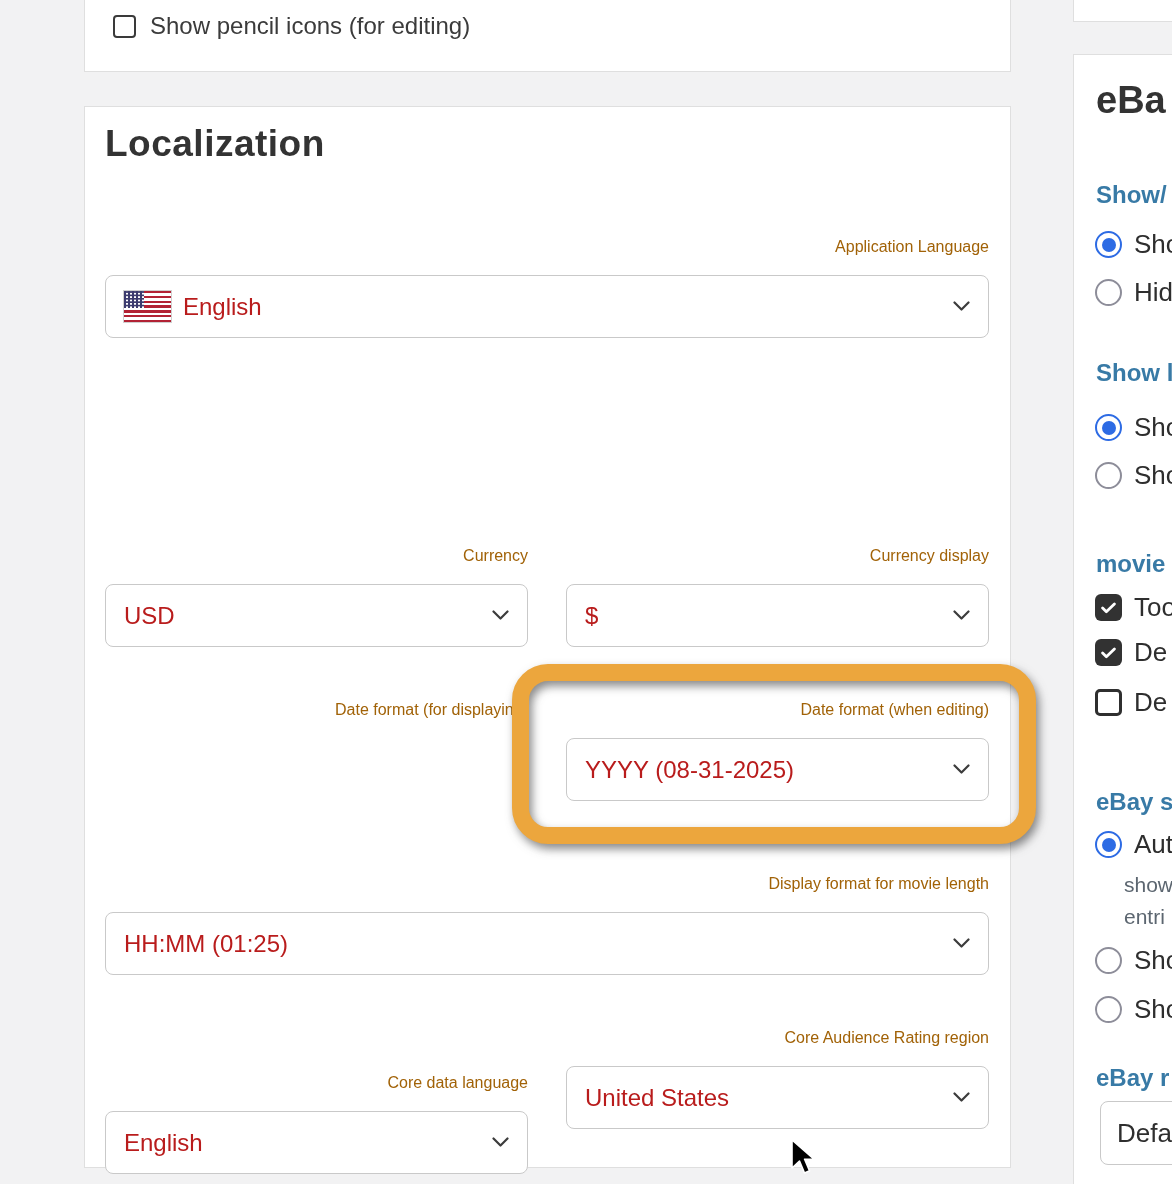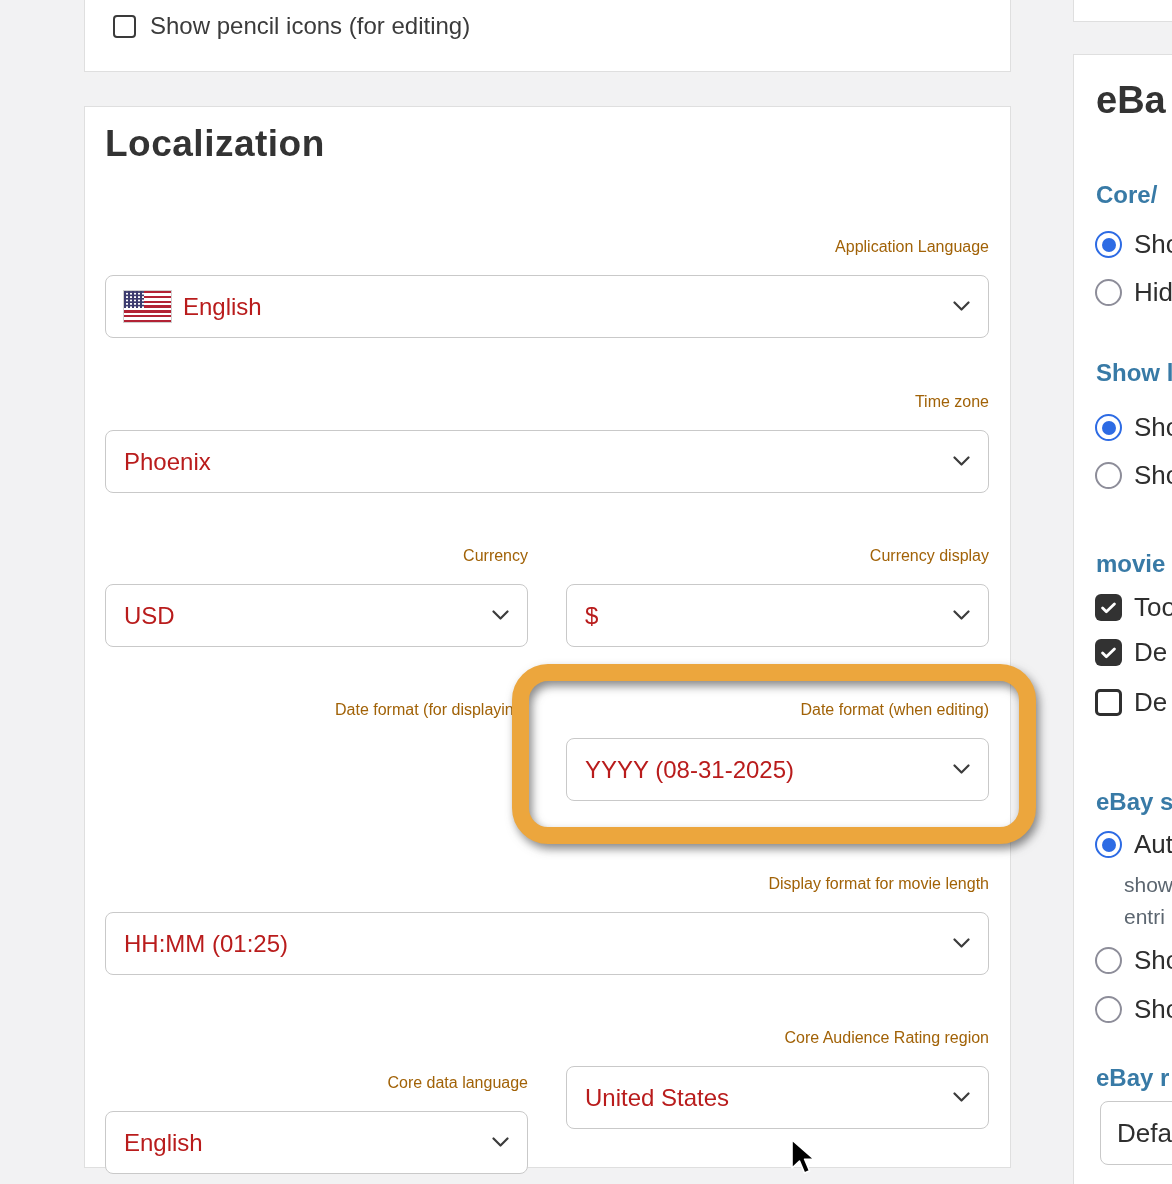--- a/index.html
+++ b/index.html
@@ -76,31 +76,20 @@
           <span>English</span>
         </span>
         <span class="chev">
             <svg width="17" height="11" viewBox="0 0 17 11">
               <path d="M1.5 1.5 L8.5 8.5 L15.5 1.5" stroke="#3c3c3c" stroke-width="2.2" fill="none" stroke-linecap="round" stroke-linejoin="round"></path>
             </svg>
           </span>
       </div>
     </div>
 
-    <div class="field" style="left:20px;top:281px;width:884px;">
-      <div class="lbl">Time zone</div>
-      <div class="sel">
-        <span class="val">Phoenix</span>
-        <span class="chev">
-            <svg width="17" height="11" viewBox="0 0 17 11">
-              <path d="M1.5 1.5 L8.5 8.5 L15.5 1.5" stroke="#3c3c3c" stroke-width="2.2" fill="none" stroke-linecap="round" stroke-linejoin="round"></path>
-            </svg>
-          </span>
-      </div>
-    </div>
 
     <div class="field" style="left:20px;top:435px;width:423px;">
       <div class="lbl">Currency</div>
       <div class="sel">
         <span class="val">USD</span>
         <span class="chev">
             <svg width="17" height="11" viewBox="0 0 17 11">
               <path d="M1.5 1.5 L8.5 8.5 L15.5 1.5" stroke="#3c3c3c" stroke-width="2.2" fill="none" stroke-linecap="round" stroke-linejoin="round"></path>
             </svg>
           </span>
@@ -172,21 +161,21 @@
     </div>
   </div>
 
   <div class="ring"></div>
 
   <div class="card" style="left:1073px;top:-50px;width:420px;height:72px;"></div>
 
   <div class="card" style="left:1073px;top:54px;width:420px;height:1400px;">
     <div class="ebay-title">eBa</div>
 
-    <div class="rlbl" style="top:126px;">Core/</div>
+    <div class="rlbl" style="top:126px;">Show/</div>
     <div class="orow" style="top:174px;">
       <span class="radio sel-on"></span>
       <span class="otext">Sho</span>
     </div>
     <div class="orow" style="top:222px;">
       <span class="radio"></span>
       <span class="otext">Hid</span>
     </div>
 
     <div class="rlbl" style="top:304px;">Show l</div>

